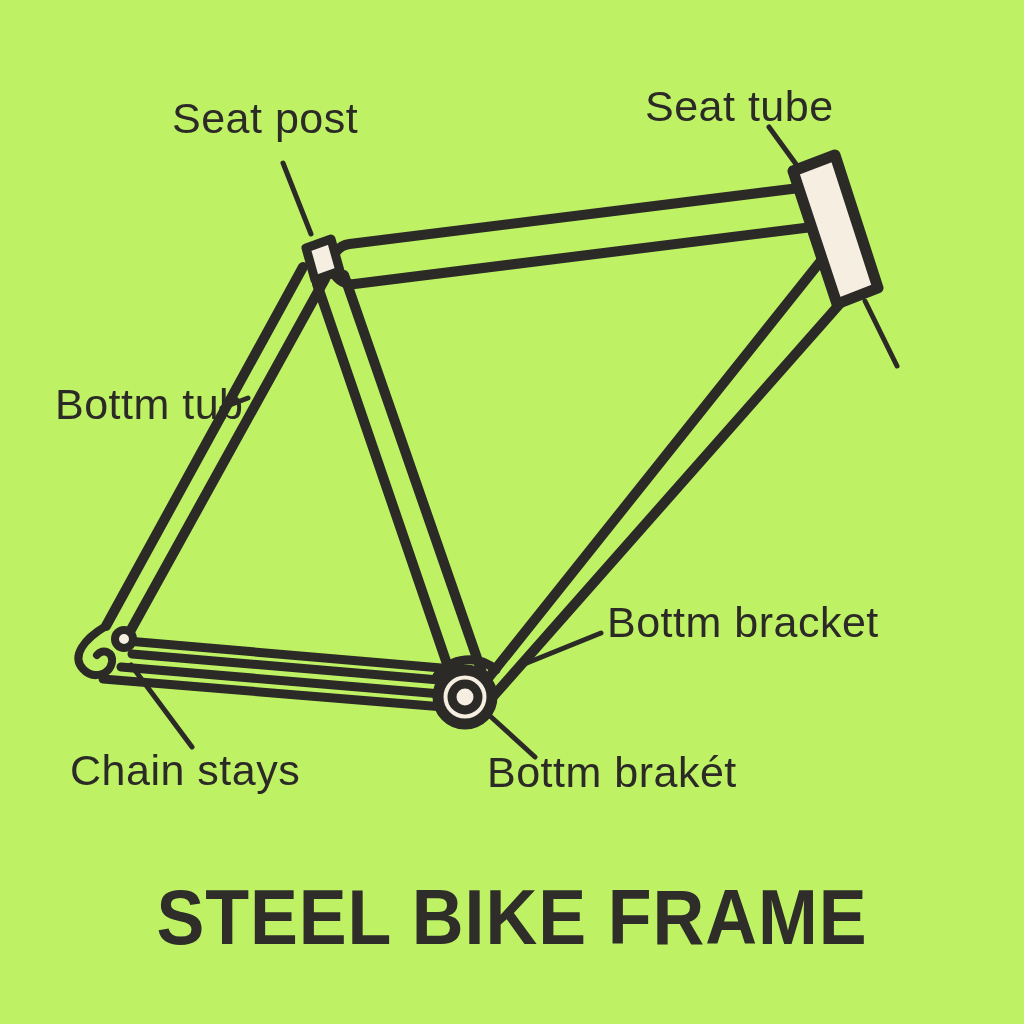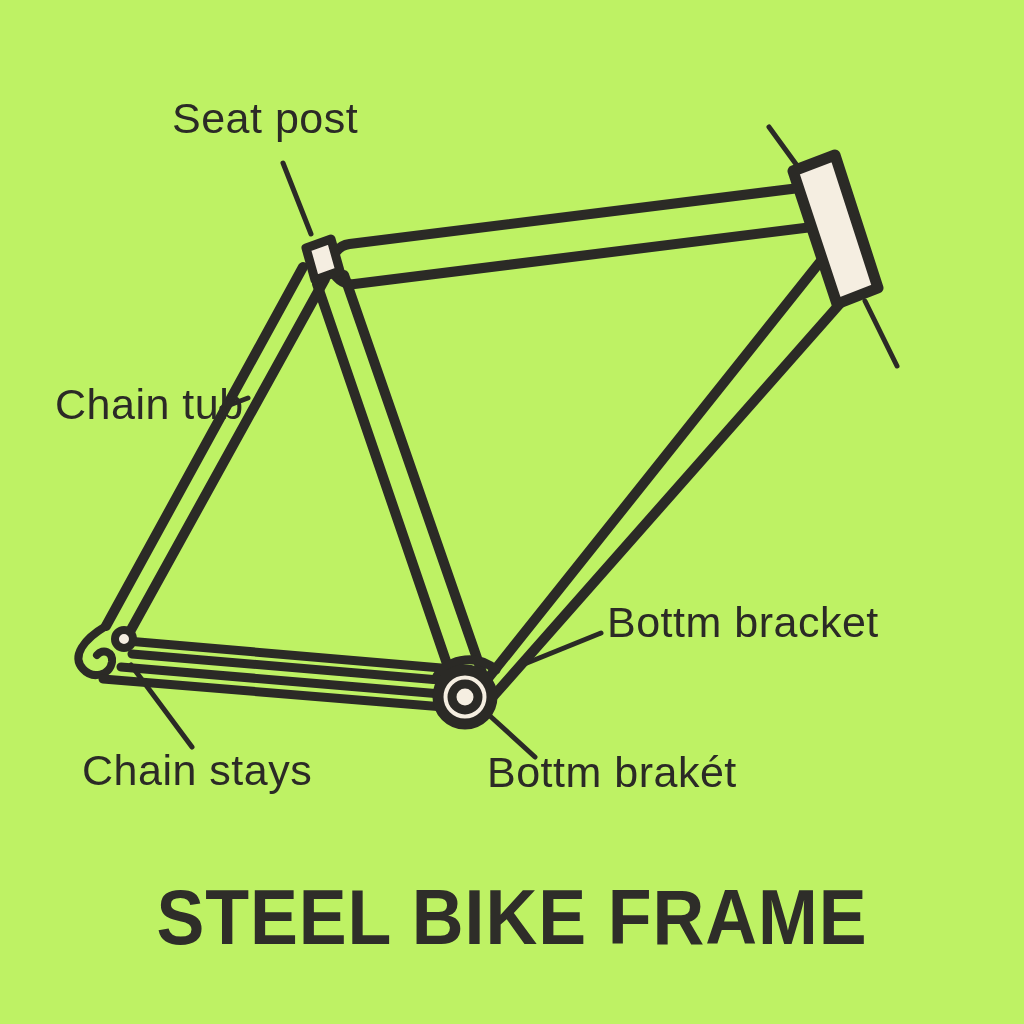--- a/index.html
+++ b/index.html
@@ -85,25 +85,26 @@
         <circle cx="465" cy="697" r="27" fill="#f5eee1" stroke-width="11"></circle>
         <circle cx="465" cy="697" r="13" fill="#f5eee1" stroke-width="9"></circle>
       </g>
 
       <circle cx="124" cy="639" r="9" fill="#f5eee1" stroke-width="8"></circle>
     </g>
   </svg>
 
   <div class="label" style="left:172px;top:97px;">Seat post</div>
 
+  <div class="label" style="left:645px;top:85px;">Seat tube</div>
 
-  <div class="label" style="left:55px;top:383px;">Chain tub</div>
+  <div class="label" style="left:55px;top:383px;">Bottm tub</div>
 
 
   <div class="label" style="left:607px;top:601px;text-align:right;">Bottm bracket</div>
 
-  <div class="label" style="left:82px;top:749px;">Chain stays</div>
+  <div class="label" style="left:70px;top:749px;">Chain stays</div>
 
   <div class="label" style="left:487px;top:751px;">Bottm brakét</div>
 
   <div class="title">STEEL BIKE FRAME</div>
 
 </div>
 
 </body></html>

